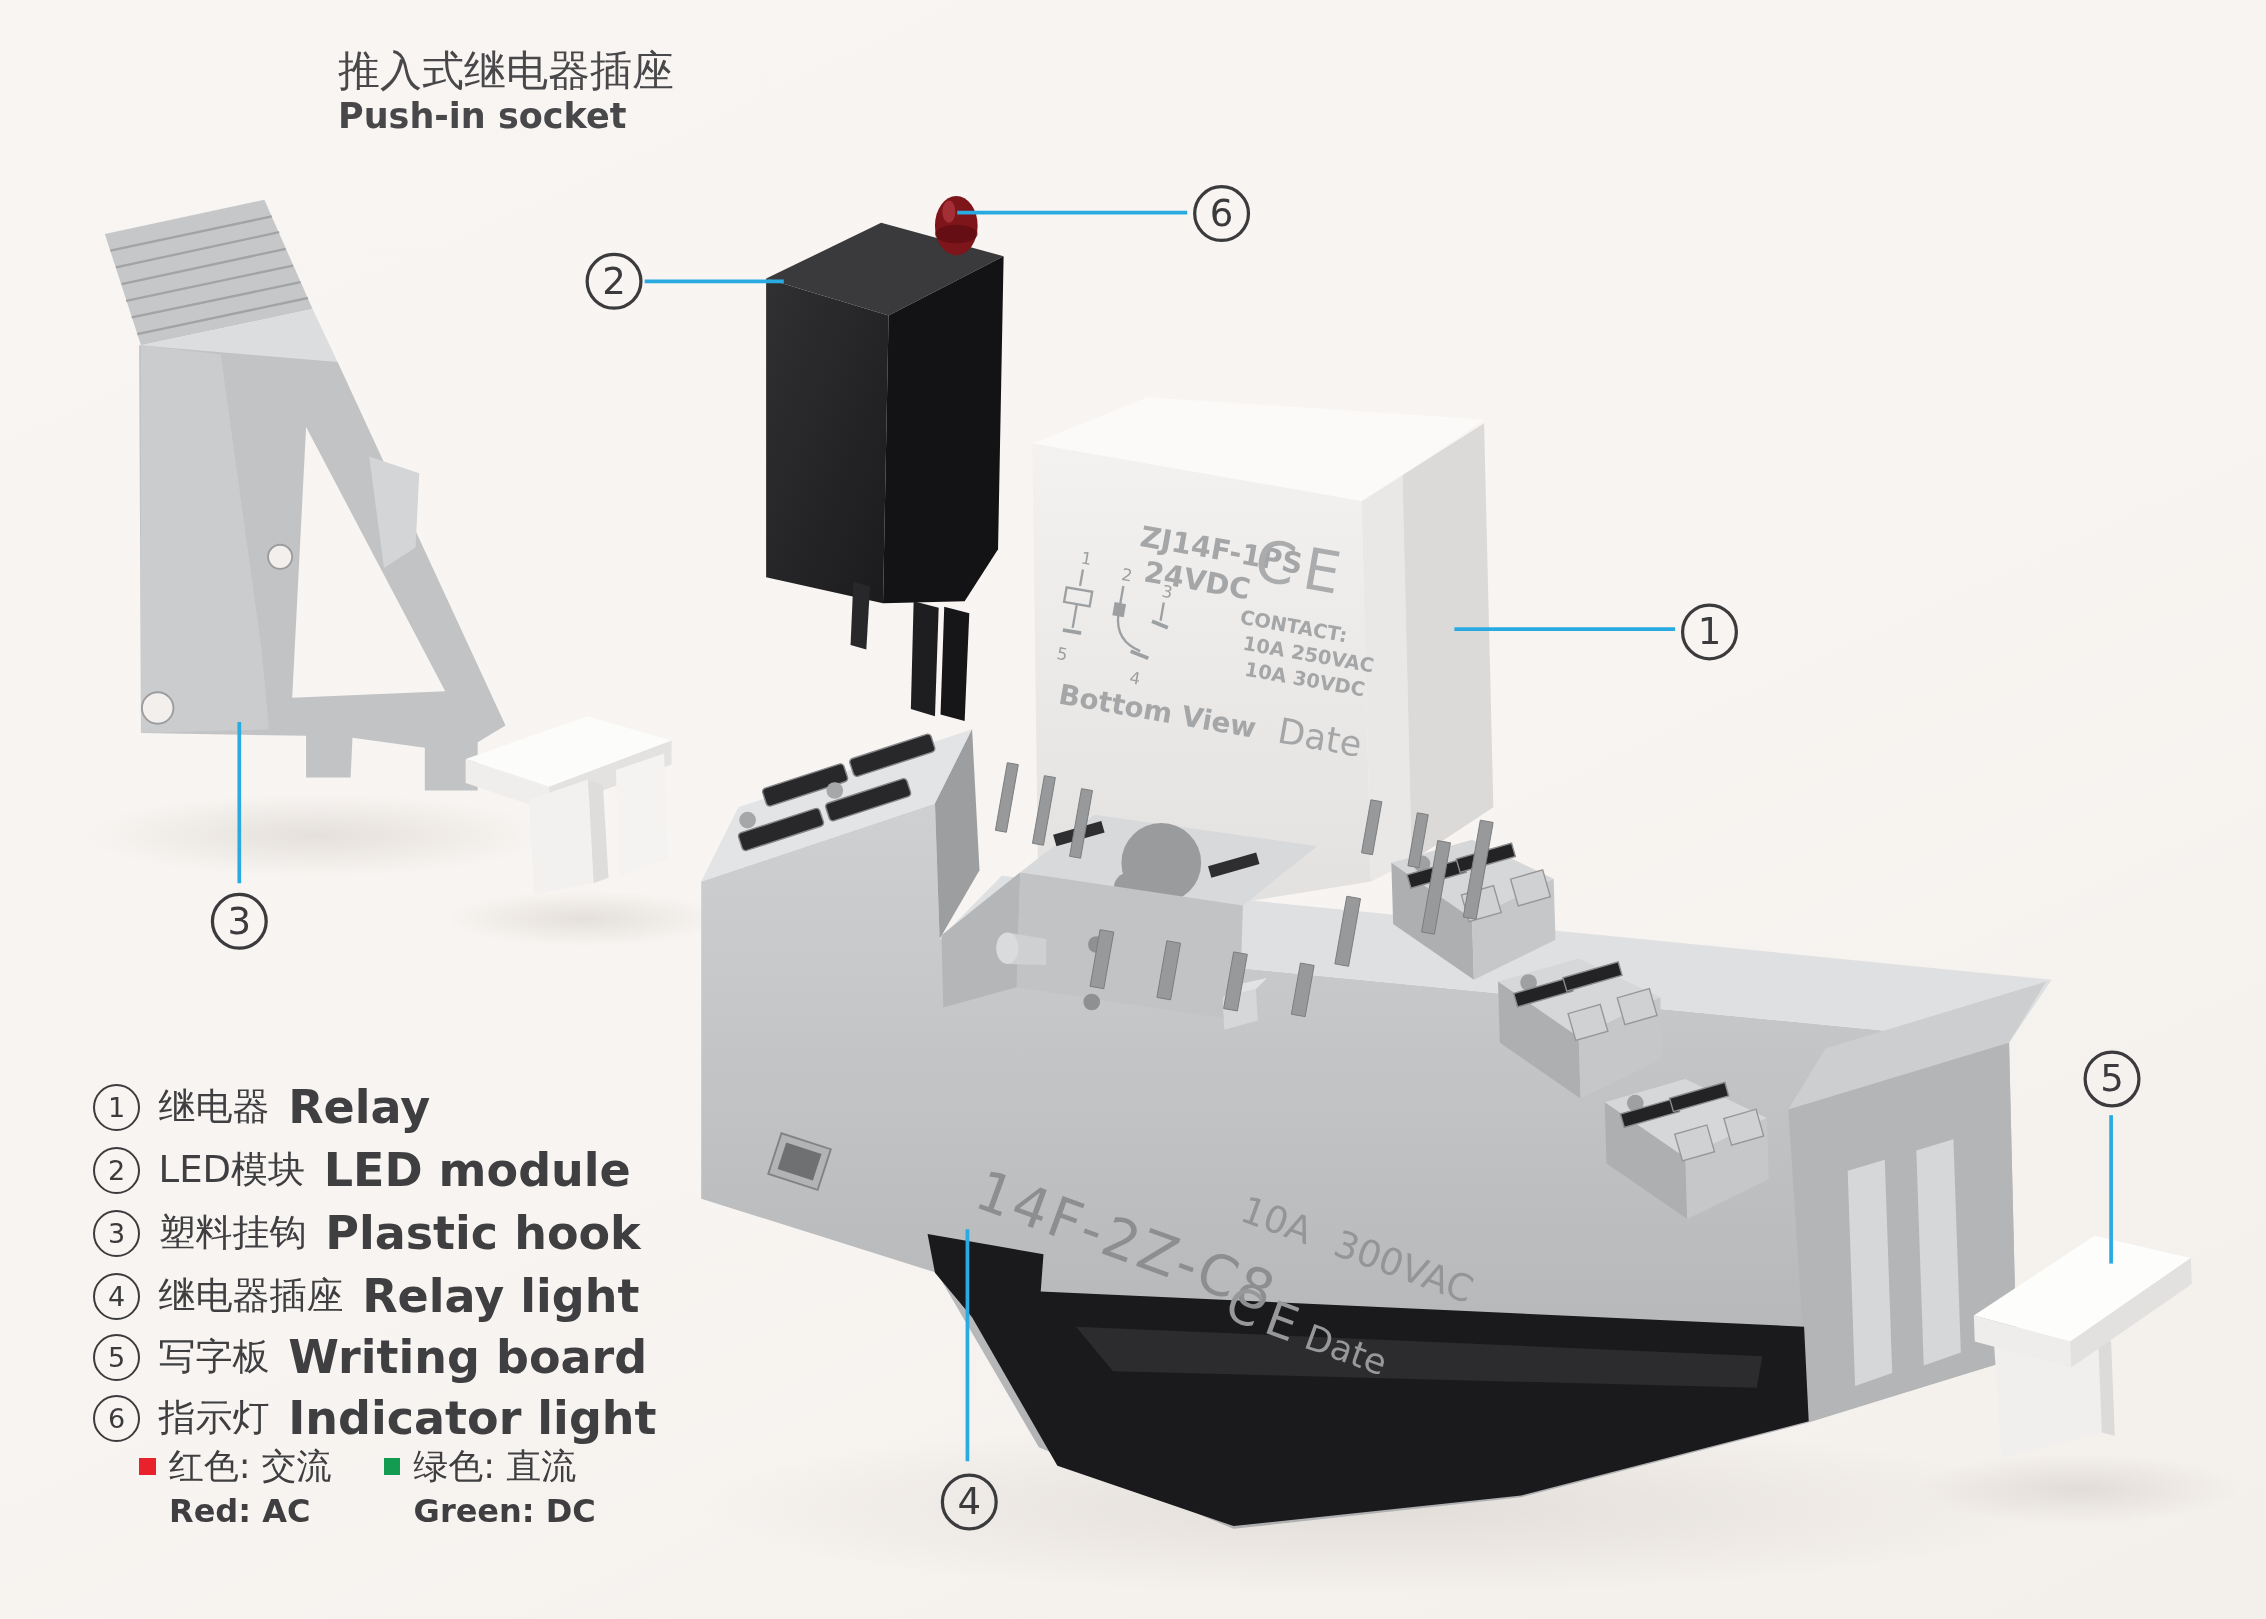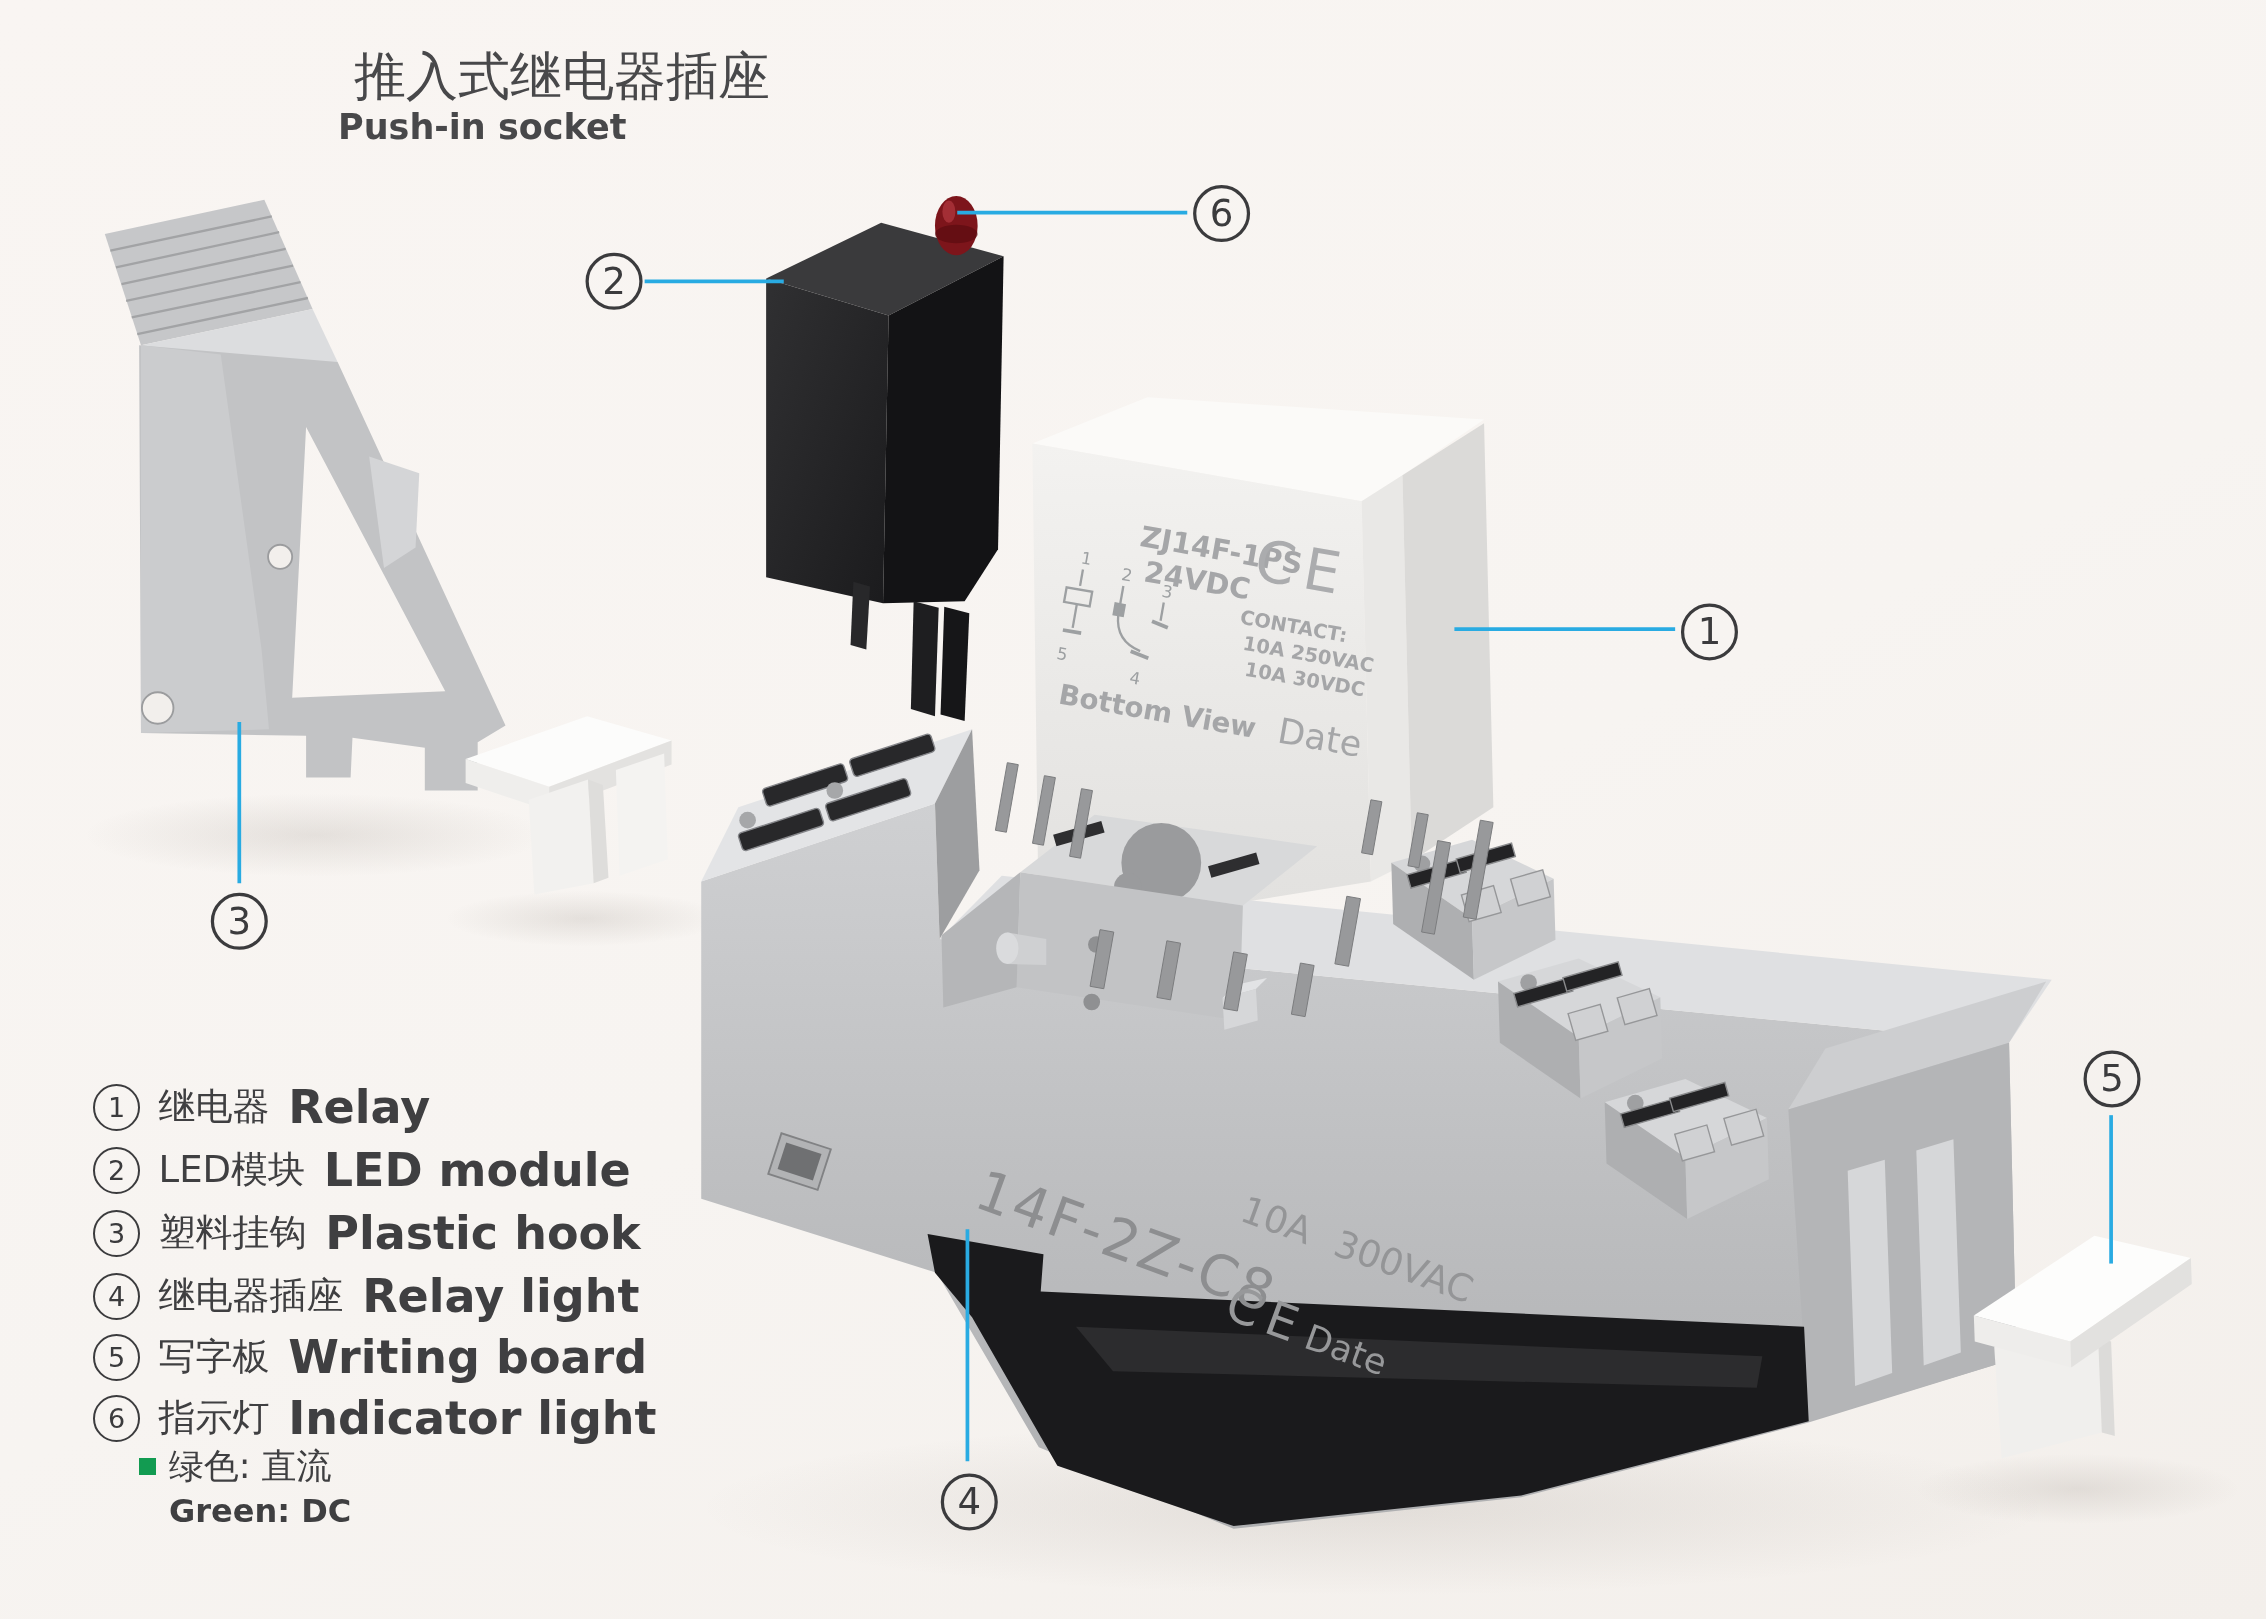--- a/index.html
+++ b/index.html
@@ -4,21 +4,21 @@
 <style>
   html,body{margin:0;padding:0;}
   .page{
     position:relative;width:2266px;height:1620px;overflow:hidden;
     background:linear-gradient(155deg,#f9f5f2 0%,#f7f4f1 55%,#f3efeb 100%);
     font-family:"DejaVu Sans","Liberation Sans",sans-serif;color:#454547;
   }
   .brand{position:absolute;left:150px;top:32px;font-size:98px;line-height:1;
     font-weight:800;letter-spacing:-3.7px;color:#29abe2;}
   .subtitle{position:absolute;left:338px;top:48px;line-height:1.1;}
-  .subtitle .zh{font-size:52px;font-weight:500;color:#48484a;margin-left:16px;}
+  .subtitle .zh{font-size:42px;font-weight:500;color:#48484a;}
   .subtitle .en{font-size:35px;font-weight:800;color:#48484a;margin-top:2.8px;}
   .scene{position:absolute;left:0;top:0;width:2266px;height:1620px;}
   .legend{position:absolute;left:0;top:0;}
   .legend-row{position:absolute;left:93px;display:flex;align-items:center;gap:18.6px;white-space:nowrap;}
   .lg-circle{width:43px;height:43px;border:2.8px solid #3b3b3d;border-radius:50%;
     display:flex;align-items:center;justify-content:center;font-size:27px;color:#3b3b3d;flex:0 0 auto;}
   .lg-zh{font-size:37px;font-weight:500;color:#3f3f41;}
   .lg-en{font-size:46px;font-weight:700;color:#3f3f41;}
   .indicator{position:absolute;left:139px;top:1443px;display:flex;gap:52px;}
   .ind-col .line1{display:flex;align-items:center;gap:13px;}
@@ -290,20 +290,27 @@
     </div>
     <div class="legend-row" style="top:1391px">
       <span class="lg-circle">6</span>
       <span class="lg-zh">指示灯</span>
       <span class="lg-en">Indicator light</span>
     </div>
 
     <div class="indicator">
       <div class="ind-col">
         <div class="line1">
+          <span class="swatch" style="background:#e8212b"></span>
+          <span class="ind-zh">红色: 交流</span>
+        </div>
+        <div class="ind-en">Red: AC</div>
+      </div>
+      <div class="ind-col">
+        <div class="line1">
           <span class="swatch" style="background:#129b51"></span>
           <span class="ind-zh">绿色: 直流</span>
         </div>
         <div class="ind-en">Green: DC</div>
       </div>
     </div>
   </div>
 
 </div>
 

